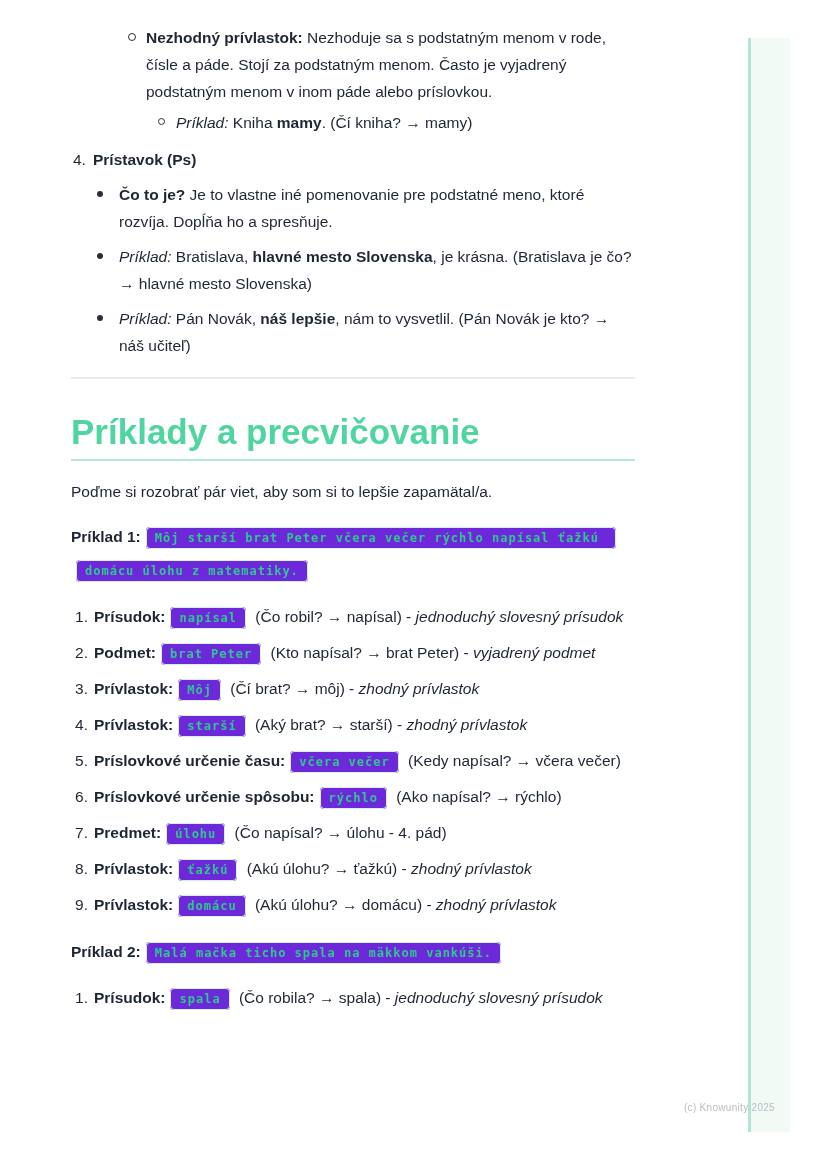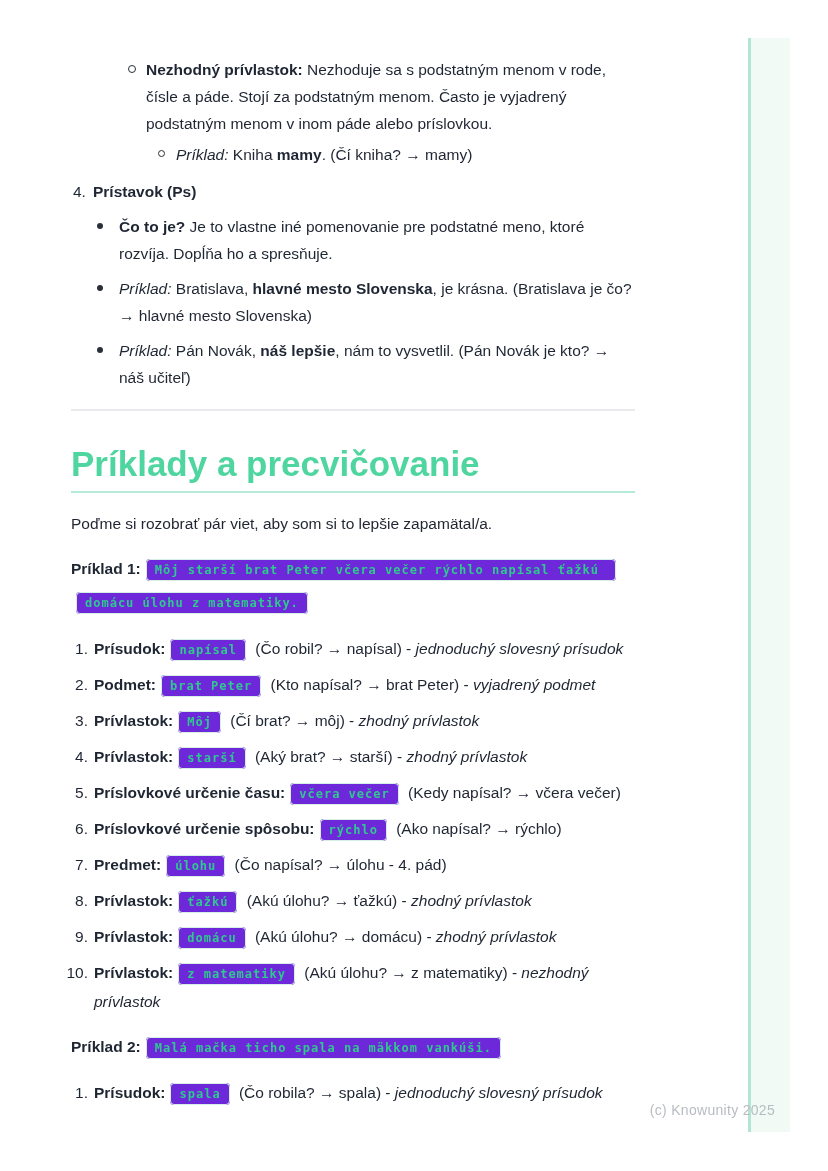--- a/index.html
+++ b/index.html
@@ -10,21 +10,21 @@
     color:#1f2633;
     position:relative;
     overflow:hidden;
   }
   .content{
     position:absolute;
     left:71px;top:0;
     width:564px;
     font-size:15.5px;
     line-height:27px;
-    padding-top:56px;
+    padding-top:24px;
   }
   b{font-weight:700;}
   .it{font-style:italic;}
   
   .l2{position:relative;padding-left:75px;}
   .l2 .ring{position:absolute;left:57px;top:9px;width:6px;height:6px;border:1.5px solid #2a2f3a;border-radius:50%;}
   
   .l3{position:relative;padding-left:105px;margin-top:4px;}
   .l3 .ring{position:absolute;left:87px;top:9px;width:5px;height:5px;border:1.4px solid #2a2f3a;border-radius:50%;}
   
@@ -60,21 +60,21 @@
     font-weight:bold;
   }
   ol.breakdown{list-style:none;margin:0;padding:0;}
   .ol1{margin-top:10px;}
   .ol2{margin-top:5px;}
   .oli{display:flex;margin-bottom:7px;}
   .oli .num{flex:0 0 26px;margin-left:-9px;text-align:right;}
   .oli .body{flex:1;margin-left:6px;}
   .watermark{
     position:absolute;top:1102px;right:53px;
-    font-size:14px;color:#b8bcc2;letter-spacing:0.3px;
+    font-size:10px;color:#b8bcc2;letter-spacing:0.3px;
   }
   .edge-band{
     position:absolute;left:750px;top:38px;width:40px;height:1094px;
     background:#f2faf6;
   }
   .edge-line{
     position:absolute;left:748px;top:38px;width:3px;height:1094px;
     background:#b2e6d3;
   }
 </style>
@@ -150,24 +150,20 @@
       <span class="body"><b>Predmet:</b><span class="chip">úlohu</span><span> (Čo napísal? → úlohu - 4. pád)</span><span class="it"></span></span>
     </li>
     <li class="oli">
       <span class="num">8.</span>
       <span class="body"><b>Prívlastok:</b><span class="chip">ťažkú</span><span> (Akú úlohu? → ťažkú) - </span><span class="it">zhodný prívlastok</span></span>
     </li>
     <li class="oli">
       <span class="num">9.</span>
       <span class="body"><b>Prívlastok:</b><span class="chip">domácu</span><span> (Akú úlohu? → domácu) - </span><span class="it">zhodný prívlastok</span></span>
     </li>
-    <li class="oli">
-      <span class="num">10.</span>
-      <span class="body"><b>Prívlastok:</b><span class="chip">z matematiky</span><span> (Akú úlohu? → z matematiky) - </span><span class="it">nezhodný prívlastok</span></span>
-    </li>
   </ol>
 
   <p class="ex-label">
     <b>Príklad 2:</b><span class="chip">Malá mačka ticho spala na mäkkom vankúši.</span>
   </p>
 
   <ol class="breakdown ol2">
     <li class="oli">
       <span class="num">1.</span>
       <span class="body"><b>Prísudok:</b><span class="chip">spala</span><span> (Čo robila? → spala) - </span><span class="it">jednoduchý slovesný prísudok</span></span>

